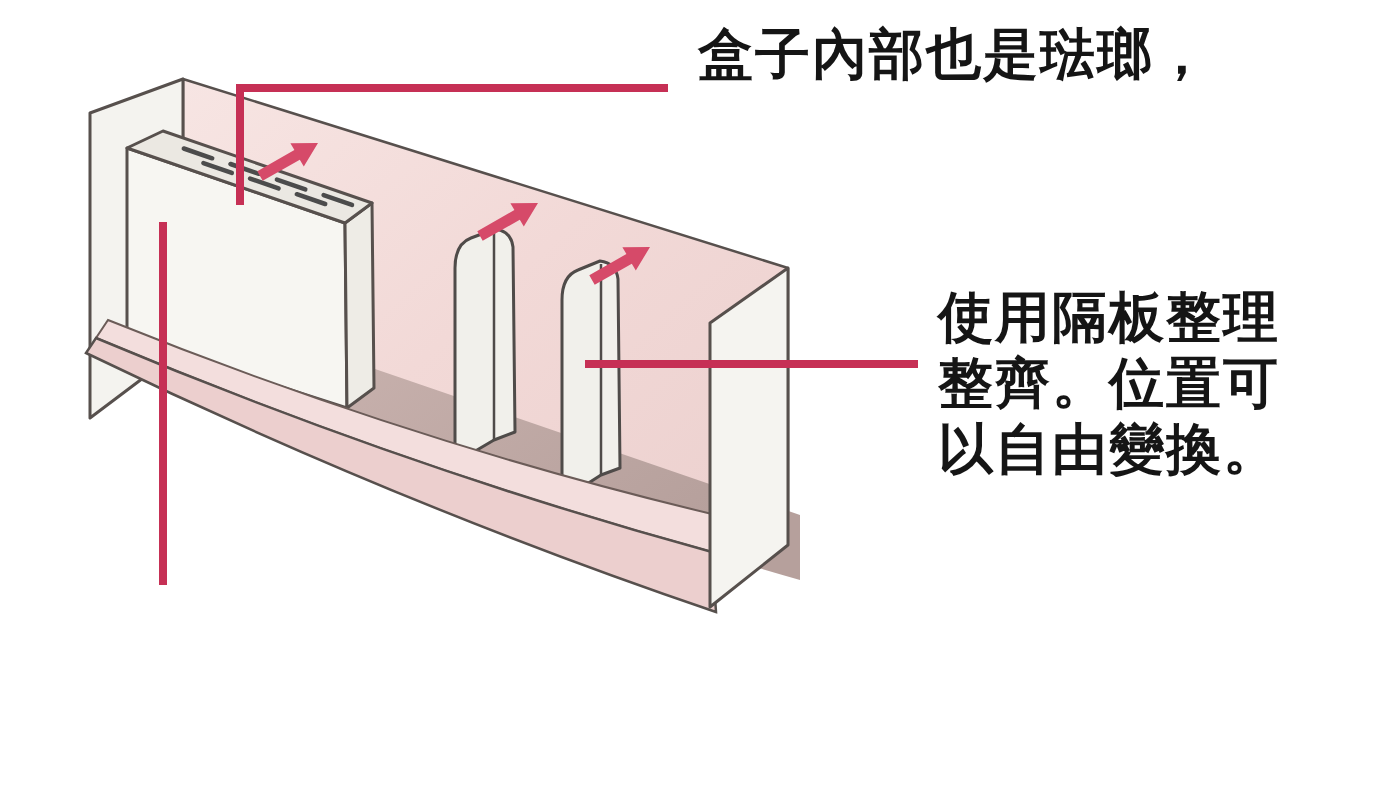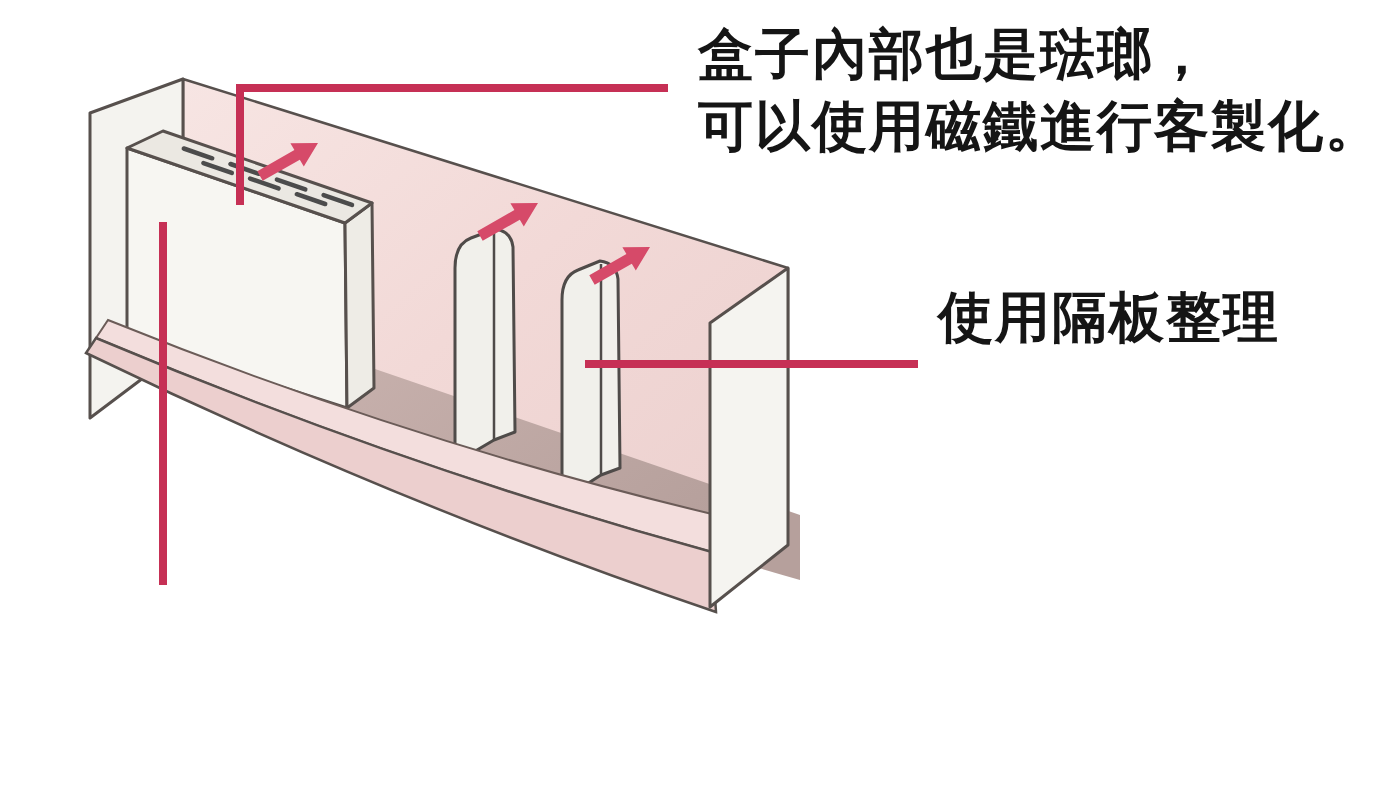--- a/index.html
+++ b/index.html
@@ -75,23 +75,24 @@
     <path d="M585,364 L918,364" fill="none" stroke="#c63055" stroke-width="8"></path>
     <path d="M163,222 L163,585" fill="none" stroke="#c63055" stroke-width="8"></path>
 
     <use href="#arrowP"></use>
     <use href="#arrowP" transform="translate(220,60)"></use>
     <use href="#arrowP" transform="translate(332,104)"></use>
   </svg>
 
   <div class="ann ann-top">
     <div>盒子內部也是琺瑯，</div>
-    <div>可以使用磁鐵進行客製化。</div>
   </div>
 
   <div class="ann ann-mid">
     <div>使用隔板整理</div>
+    <div>整齊。位置可</div>
+    <div>以自由變換。</div>
   </div>
 
   <div class="ann ann-bottom">
   </div>
 
 </div>
 
 </body></html>

